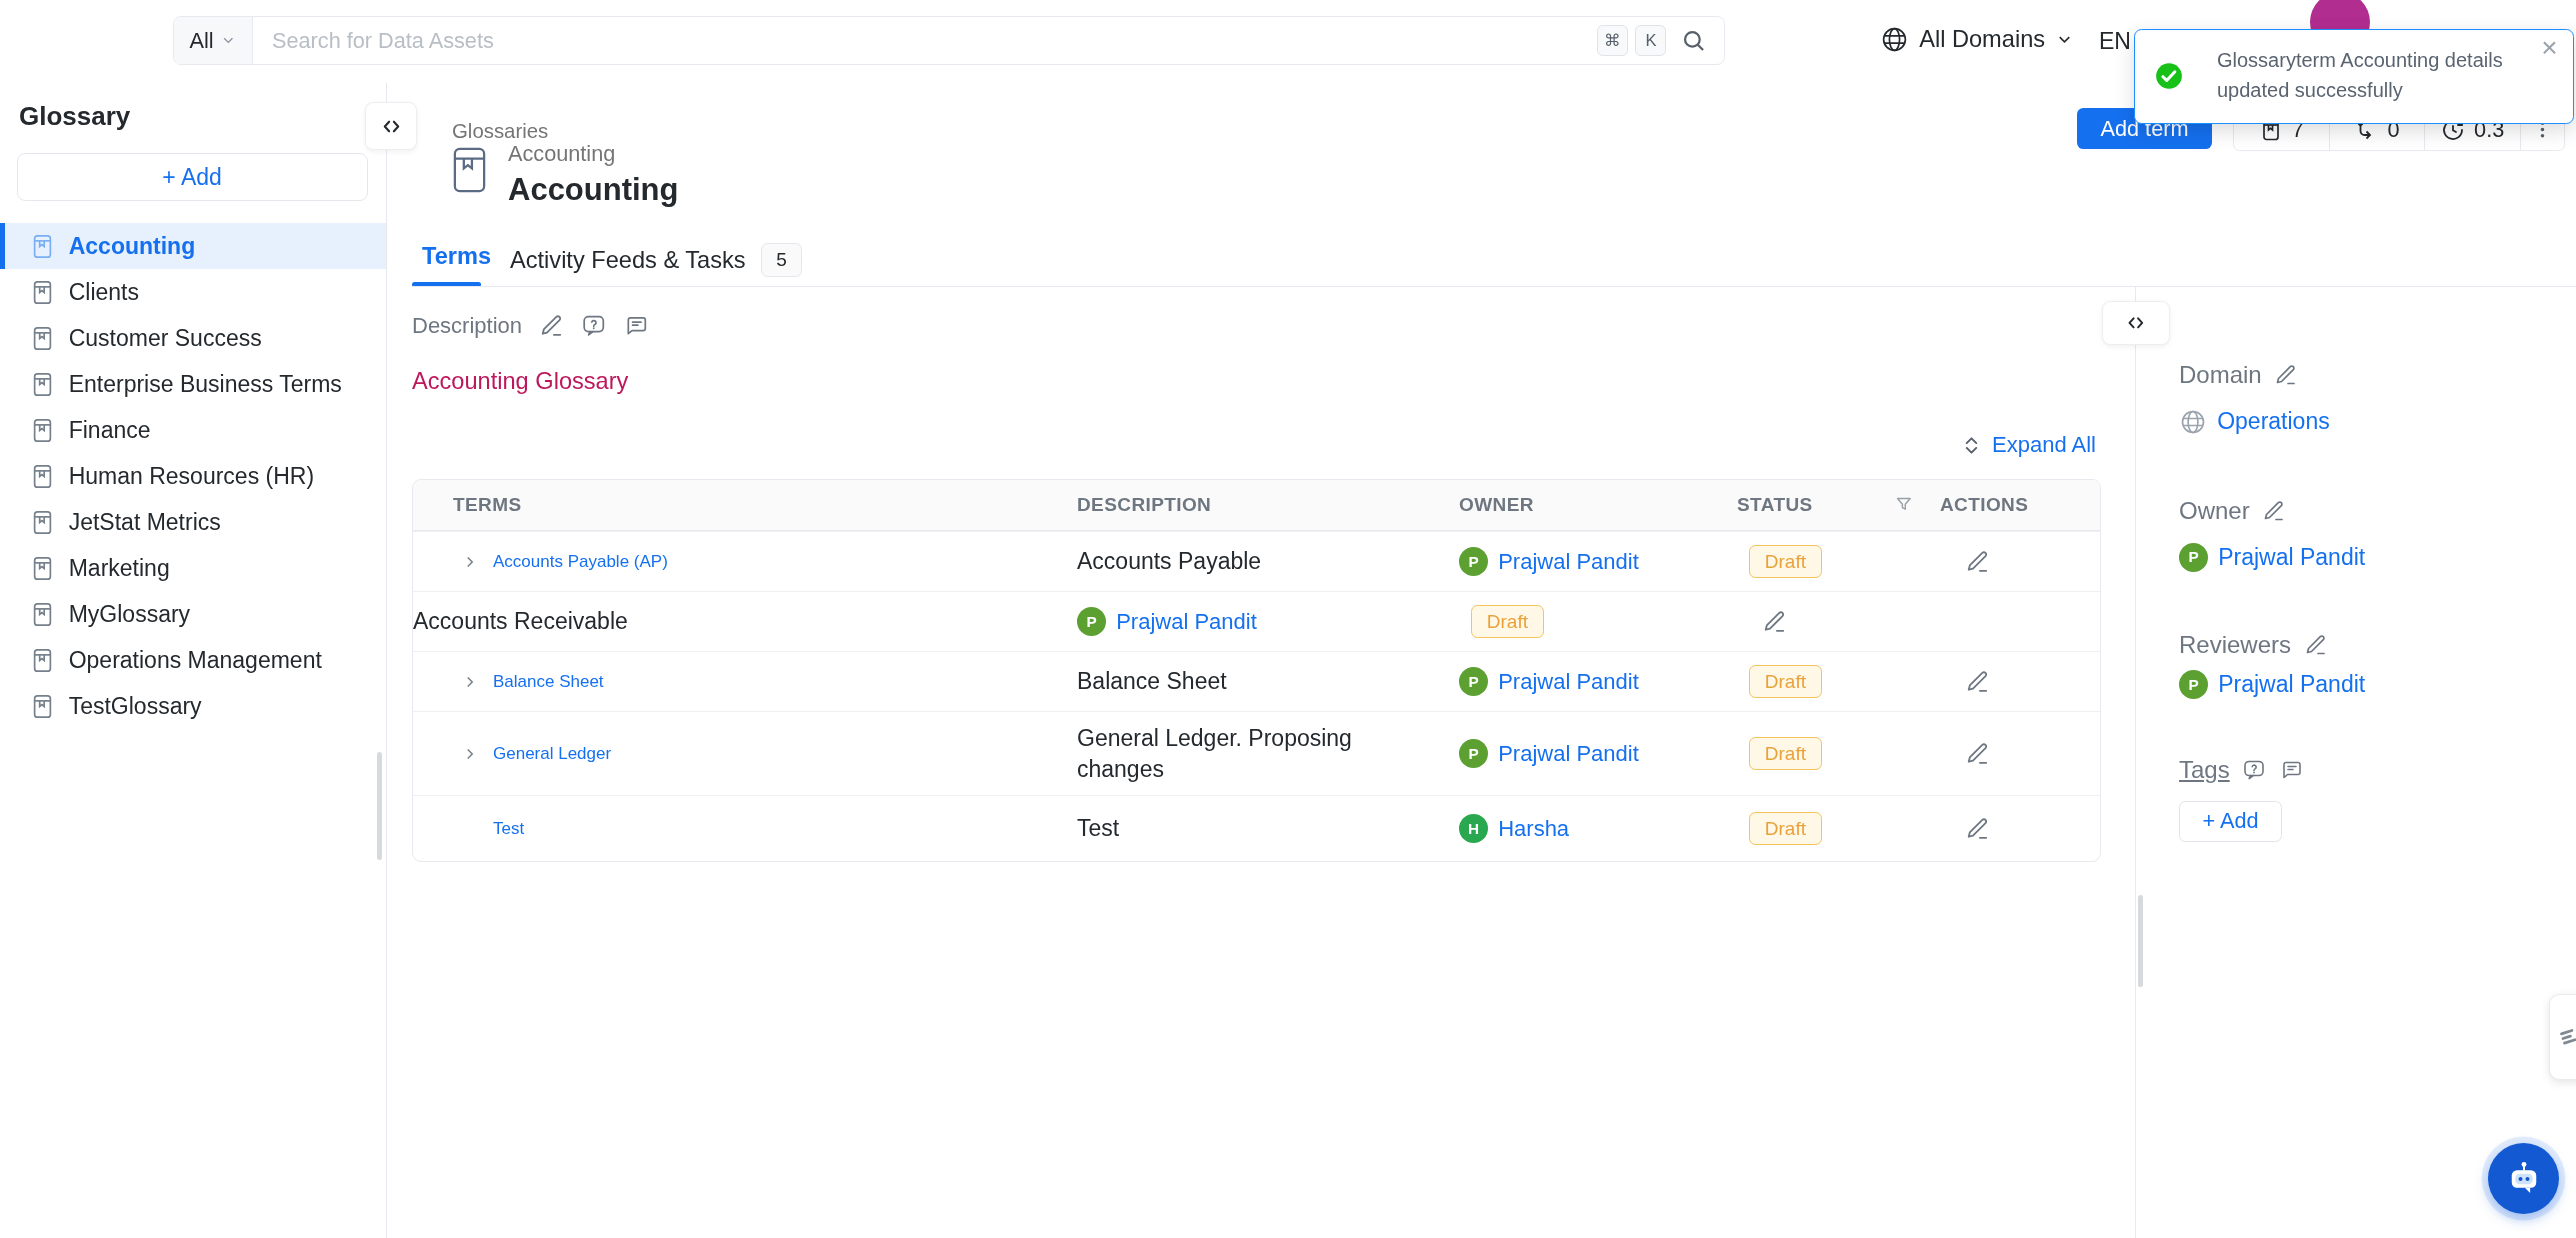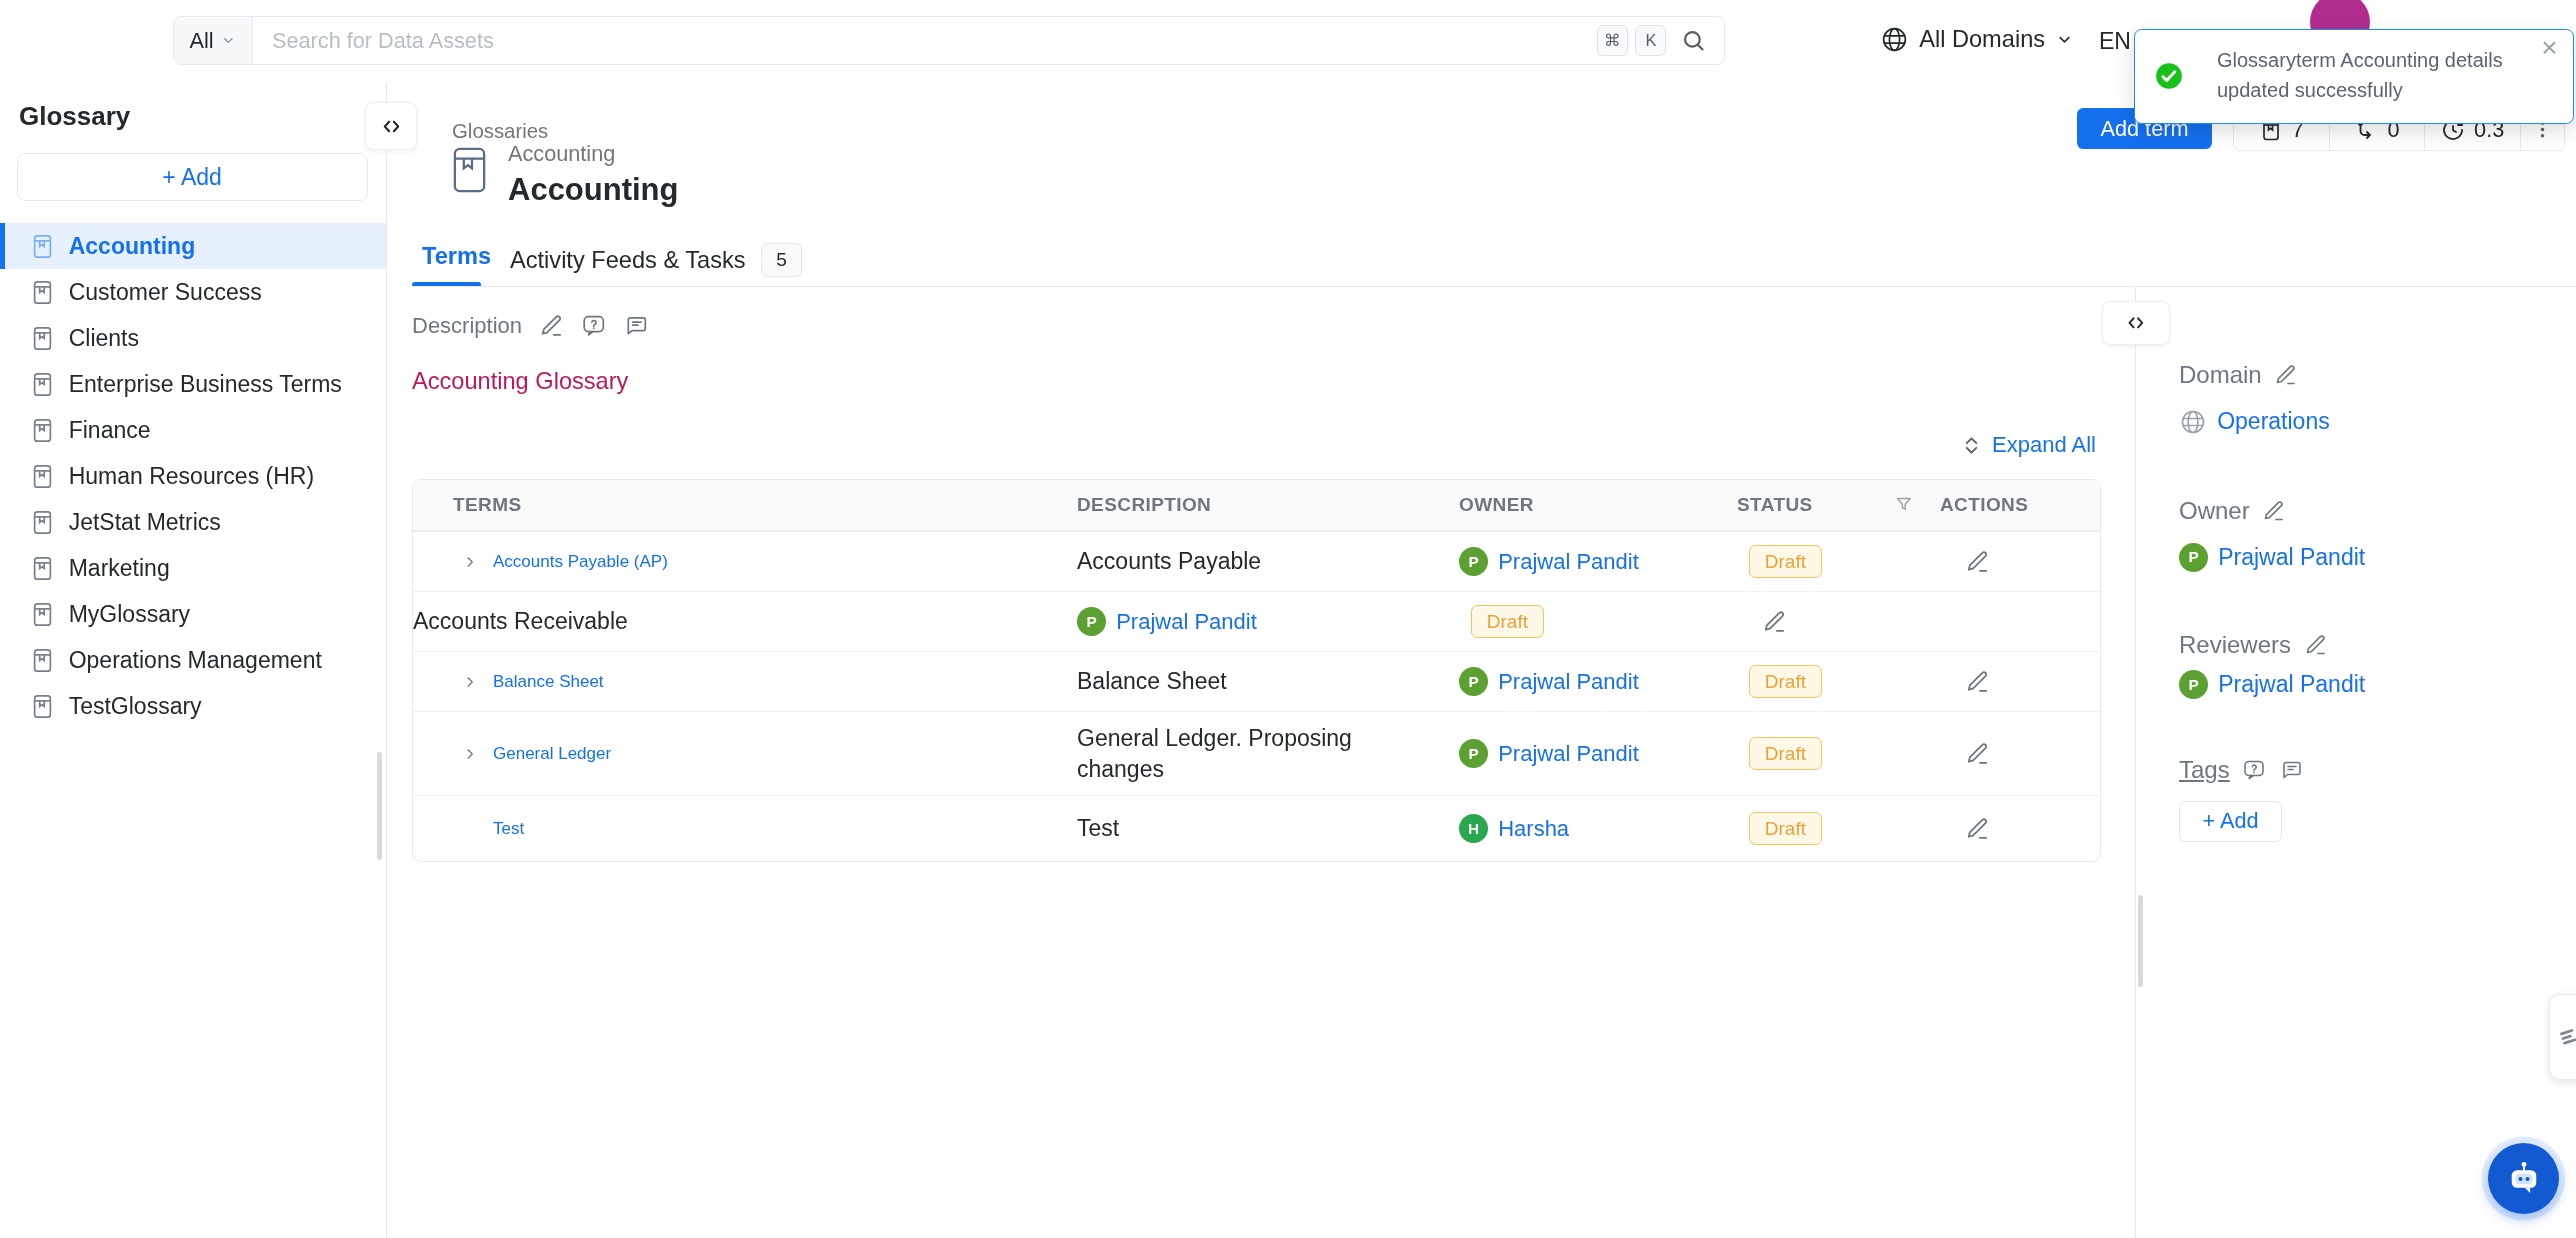--- a/index.html
+++ b/index.html
@@ -289,31 +289,31 @@
     <span>Accounting</span>
   </div>
   <div class="sb-item">
     <span class="bicon">
         <svg width="27" height="27" viewBox="0 0 24 24" fill="none" stroke="currentColor" stroke-width="1.5">
           <rect x="5" y="2.5" width="14" height="19" rx="2.5"></rect>
           <path d="M5 7h14"></path>
           <path d="M9.5 7v5l2-1.6 2 1.6V7"></path>
         </svg>
       </span>
+    <span>Clients</span>
+  </div>
+  <div class="sb-item">
+    <span class="bicon">
+        <svg width="27" height="27" viewBox="0 0 24 24" fill="none" stroke="currentColor" stroke-width="1.5">
+          <rect x="5" y="2.5" width="14" height="19" rx="2.5"></rect>
+          <path d="M5 7h14"></path>
+          <path d="M9.5 7v5l2-1.6 2 1.6V7"></path>
+        </svg>
+      </span>
     <span>Customer Success</span>
-  </div>
-  <div class="sb-item">
-    <span class="bicon">
-        <svg width="27" height="27" viewBox="0 0 24 24" fill="none" stroke="currentColor" stroke-width="1.5">
-          <rect x="5" y="2.5" width="14" height="19" rx="2.5"></rect>
-          <path d="M5 7h14"></path>
-          <path d="M9.5 7v5l2-1.6 2 1.6V7"></path>
-        </svg>
-      </span>
-    <span>Clients</span>
   </div>
   <div class="sb-item">
     <span class="bicon">
         <svg width="27" height="27" viewBox="0 0 24 24" fill="none" stroke="currentColor" stroke-width="1.5">
           <rect x="5" y="2.5" width="14" height="19" rx="2.5"></rect>
           <path d="M5 7h14"></path>
           <path d="M9.5 7v5l2-1.6 2 1.6V7"></path>
         </svg>
       </span>
     <span>Enterprise Business Terms</span>

